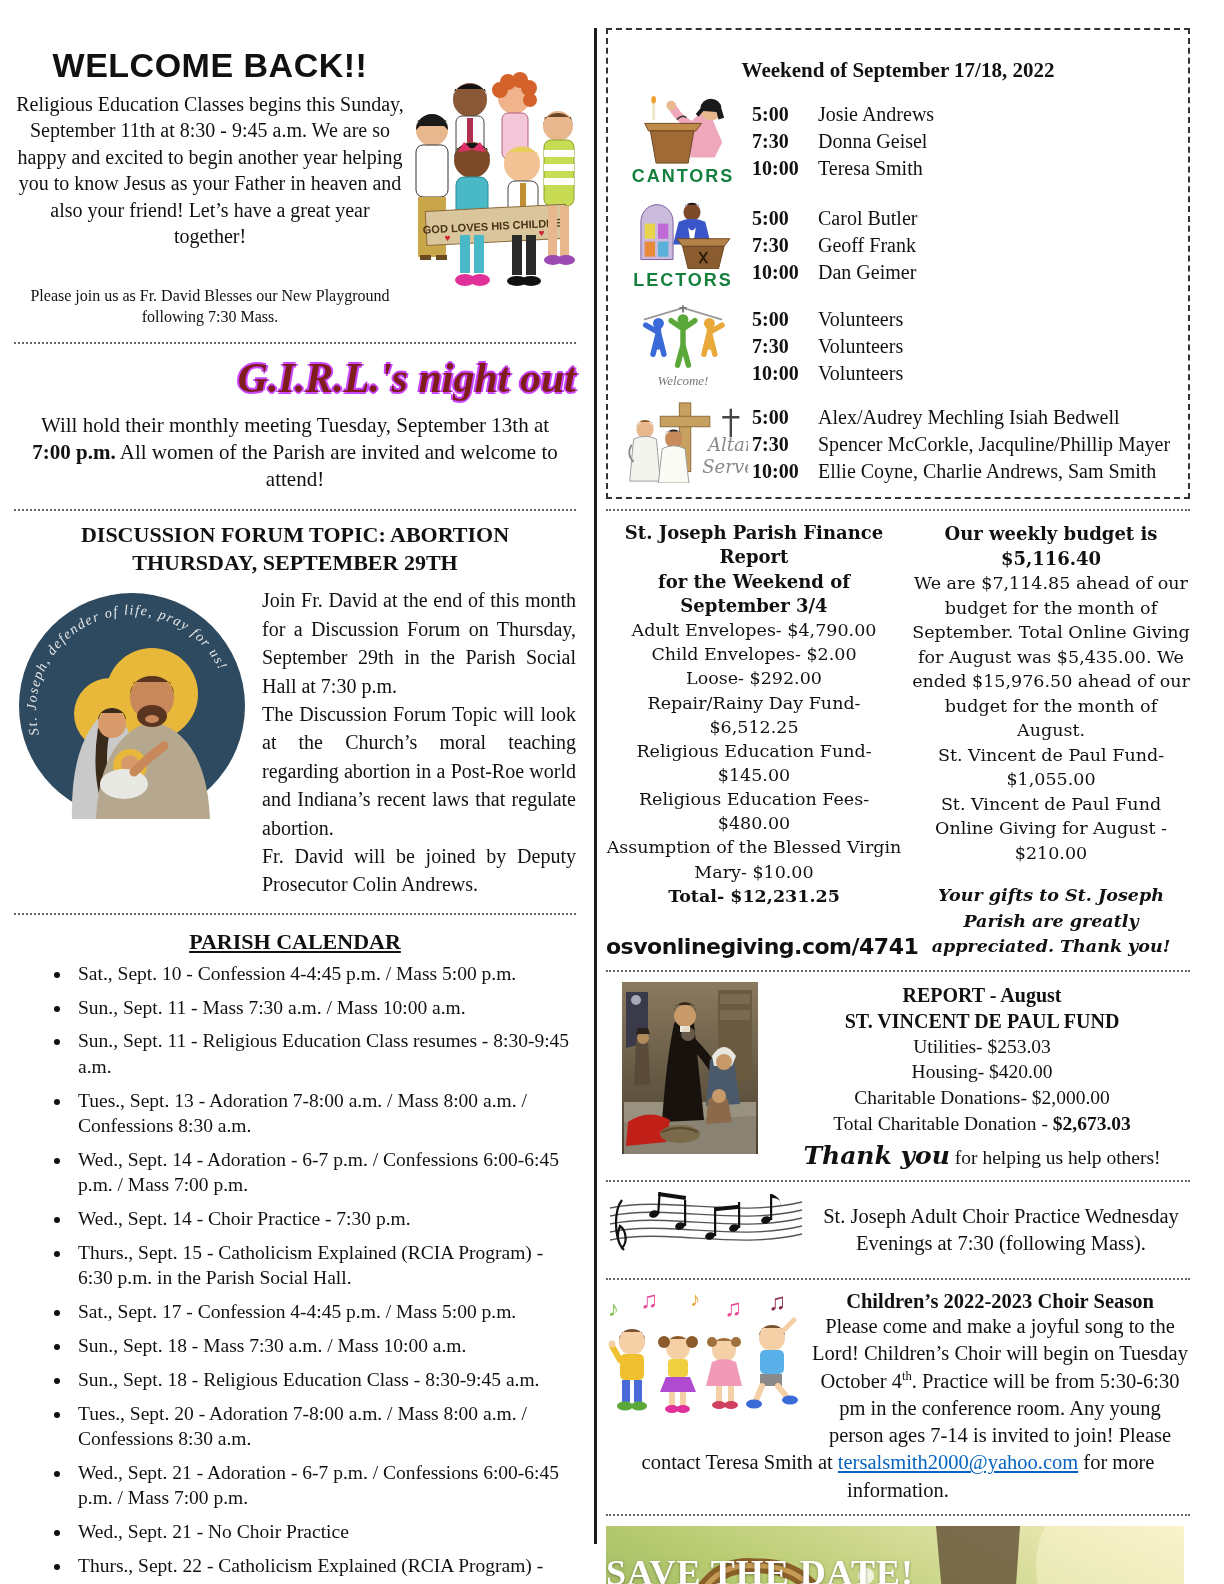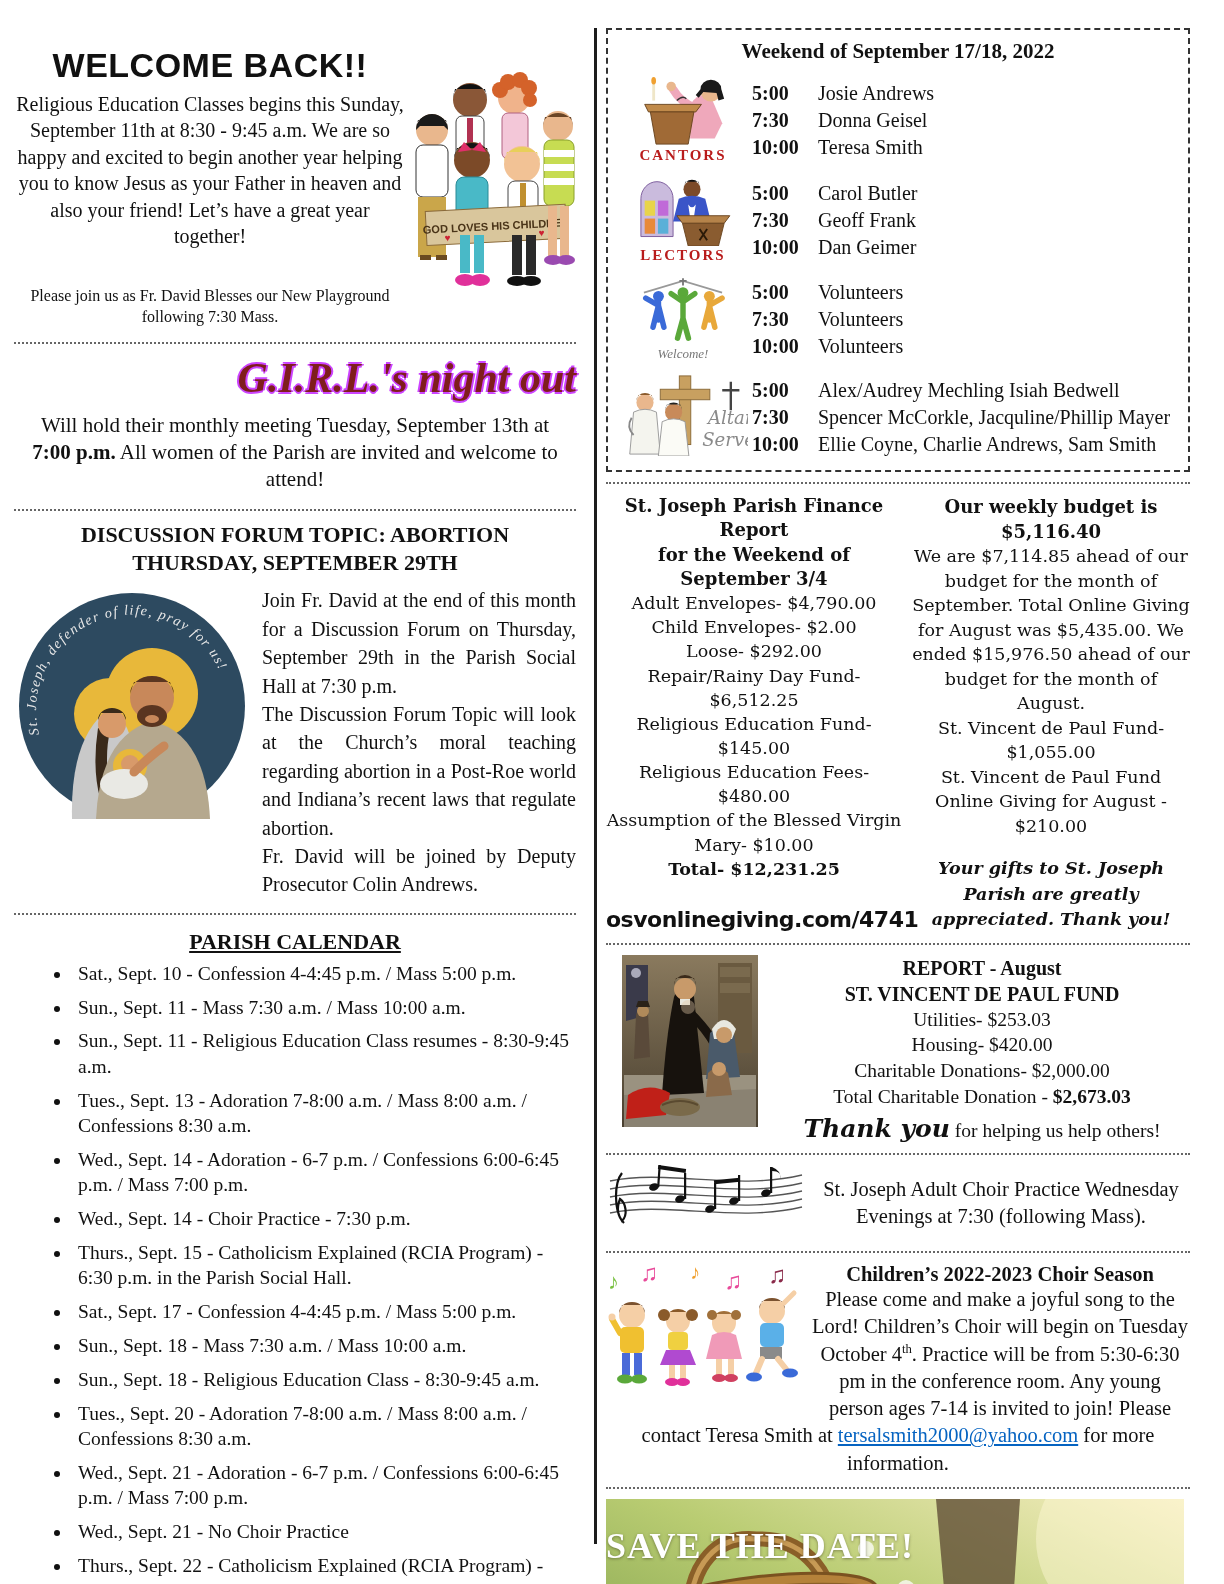--- a/index.html
+++ b/index.html
@@ -26,24 +26,24 @@
   .forum-wrap{display:flex;gap:12px;margin-top:10px;}
   .forum-art{width:236px;flex:none;}
   .forum-text{flex:1;font-size:20px;line-height:1.42;text-align:justify;}
 
   .cal-title{text-align:center;font-weight:bold;font-size:22px;text-decoration:underline;margin:14px 0 6px;}
   ul.cal{margin:4px 0 0;padding-left:58px;}
   ul.cal li{font-size:19.5px;line-height:1.3;margin-bottom:8.5px;padding-left:6px;}
 
   
   .wk-box{border:2.5px dashed #333;padding:8px 16px 10px;min-height:340px;}
-  .wk-title{text-align:center;font-weight:bold;font-size:21px;margin-top:1px;}
+  .wk-title{text-align:center;font-weight:bold;font-size:21px;margin-top:20px;}
   .wk-group{display:flex;gap:10px;margin-top:12px;align-items:center;}
   .wk-iconcol{width:118px;flex:none;text-align:center;}
-  .wk-label{font-family:Liberation Serif, serif;font-weight:bold;font-size:15px;color:#b91c1c;letter-spacing:2px;margin-top:-3px;}
+  .wk-label{font-family:Liberation Sans, sans-serif;font-weight:bold;font-size:18px;color:#15803d;letter-spacing:2px;margin-top:-3px;}
   .wk-rows{flex:1;}
   .wk-row{display:flex;font-size:20px;line-height:1.35;}
   .wk-time{width:66px;flex:none;font-weight:bold;}
   .wk-script{font-style:italic;color:#777;font-size:13px;margin-top:-2px;}
 
   .fin-wrap{display:flex;gap:10px;margin-top:4px;}
   .fin-left{width:296px;text-align:center;font-family:"DejaVu Serif",serif;}
   .fin-right{flex:1;text-align:center;font-family:"DejaVu Serif",serif;}
   .fin-h{font-weight:bold;font-size:18px;line-height:1.35;}
   .fin-items div{font-size:17.5px;line-height:1.38;}

